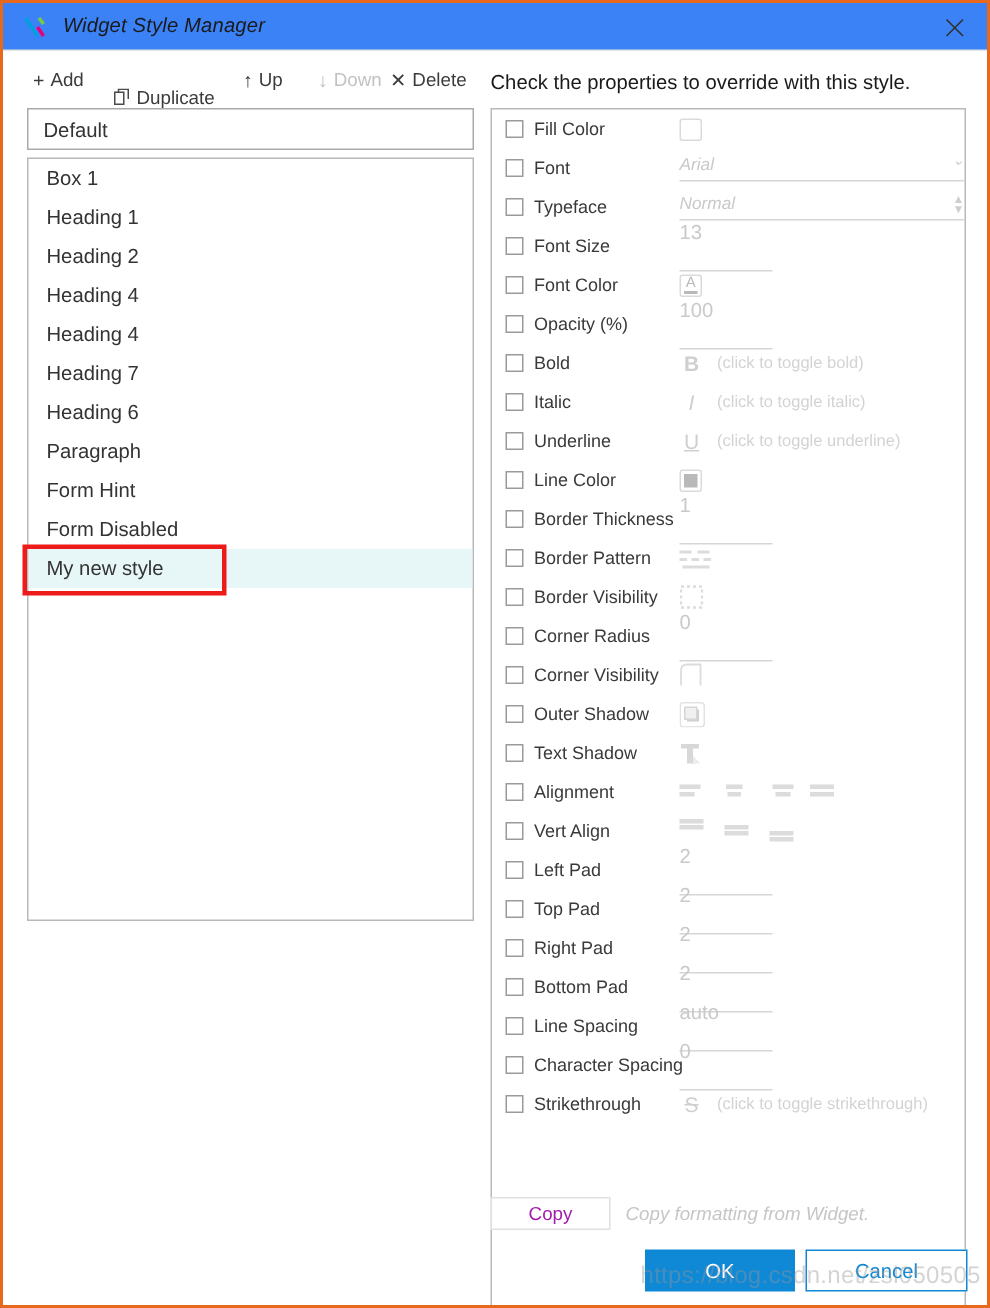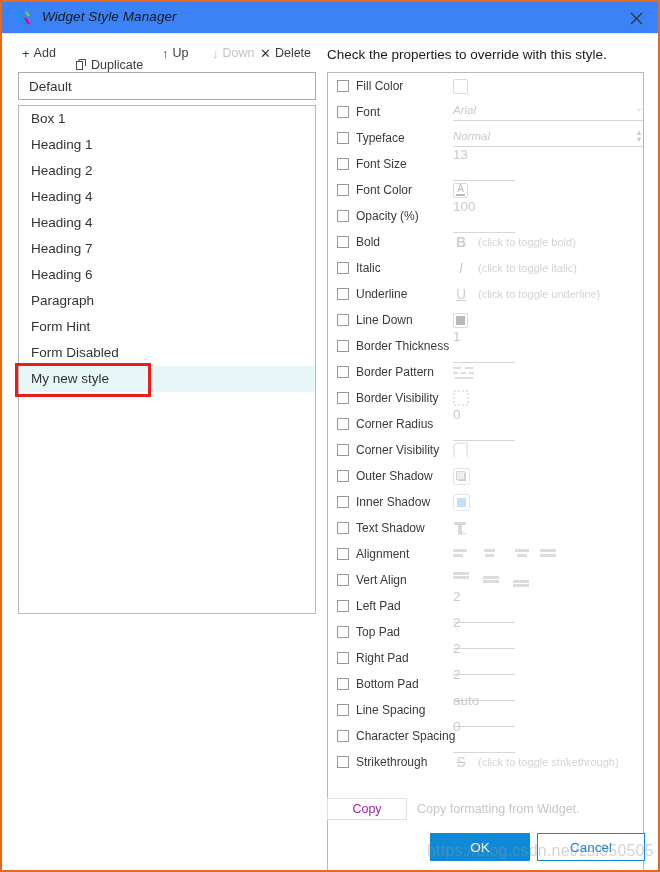--- a/index.html
+++ b/index.html
@@ -244,20 +244,21 @@
     font-size: 12.5px;
     color: #a21caf;
     display: flex; align-items: center; justify-content: center;
     cursor: default;
   }
   #copy-hint {
     position: absolute;
     left: 415px; top: 800px;
     font-size: 12.5px;
     color: #c6c6c6;
+    font-style: italic;
   }
   #ok-btn {
     position: absolute;
     left: 428px; top: 831px;
     width: 100px; height: 28px;
     background: #0f88d6;
     color: #ffffff;
     font-size: 13.5px;
     display: flex; align-items: center; justify-content: center;
     cursor: pointer;
@@ -421,21 +422,21 @@
       <div class="prop-row">
         <div class="prop-check"></div>
         <div class="prop-label">Underline</div>
         <div class="prop-ctrl">
           <span class="glyph-btn" style="text-decoration: underline;">U</span>
           <span class="hint-text">(click to toggle underline)</span>
         </div>
       </div>
       <div class="prop-row">
         <div class="prop-check"></div>
-        <div class="prop-label">Line Down</div>
+        <div class="prop-label">Line Color</div>
         <div class="prop-ctrl">
           <div class="sw-box">
             <div class="sw-inner-grey"></div>
           </div>
         </div>
       </div>
       <div class="prop-row">
         <div class="prop-check"></div>
         <div class="prop-label">Border Thickness</div>
         <div class="prop-ctrl">
@@ -487,30 +488,20 @@
         <div class="prop-ctrl">
           <svg width="17" height="17" viewBox="0 0 17 17">
             <rect x="0.5" y="0.5" width="16" height="16" fill="#fff" stroke="#e2e2e2" stroke-width="1" rx="2"></rect>
             <rect x="5" y="5" width="8" height="8" fill="#cfcfcf"></rect>
             <rect x="3.5" y="3.5" width="8" height="8" fill="#f0f0f0" stroke="#d5d5d5" stroke-width="1"></rect>
           </svg>
         </div>
       </div>
       <div class="prop-row">
         <div class="prop-check"></div>
-        <div class="prop-label">Inner Shadow</div>
-        <div class="prop-ctrl">
-          <svg width="17" height="17" viewBox="0 0 17 17">
-            <rect x="0.5" y="0.5" width="16" height="16" fill="#fff" stroke="#e2e2e2" stroke-width="1" rx="2"></rect>
-            <rect x="4" y="4" width="9" height="9" fill="#bfe2f5"></rect>
-          </svg>
-        </div>
-      </div>
-      <div class="prop-row">
-        <div class="prop-check"></div>
         <div class="prop-label">Text Shadow</div>
         <div class="prop-ctrl">
           <svg width="17" height="17" viewBox="0 0 17 17">
             <path d="M1 2 L13 2 L13 5 L9 5 L9 13 L11 15 L5 15 L5 5 L1 5 Z" fill="#d8d8d8"></path>
             <path d="M9 10 L14 15 L9 15 Z" fill="#ececec"></path>
           </svg>
         </div>
       </div>
       <div class="prop-row">
         <div class="prop-check"></div>

